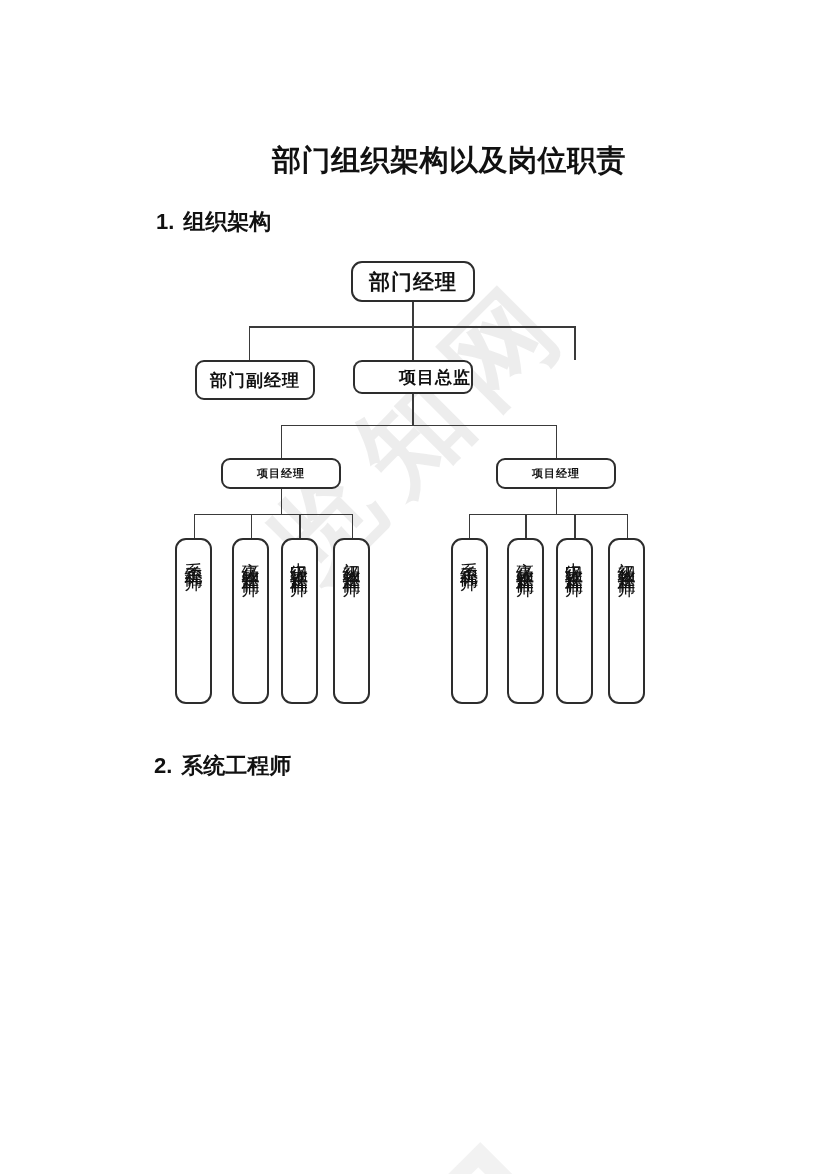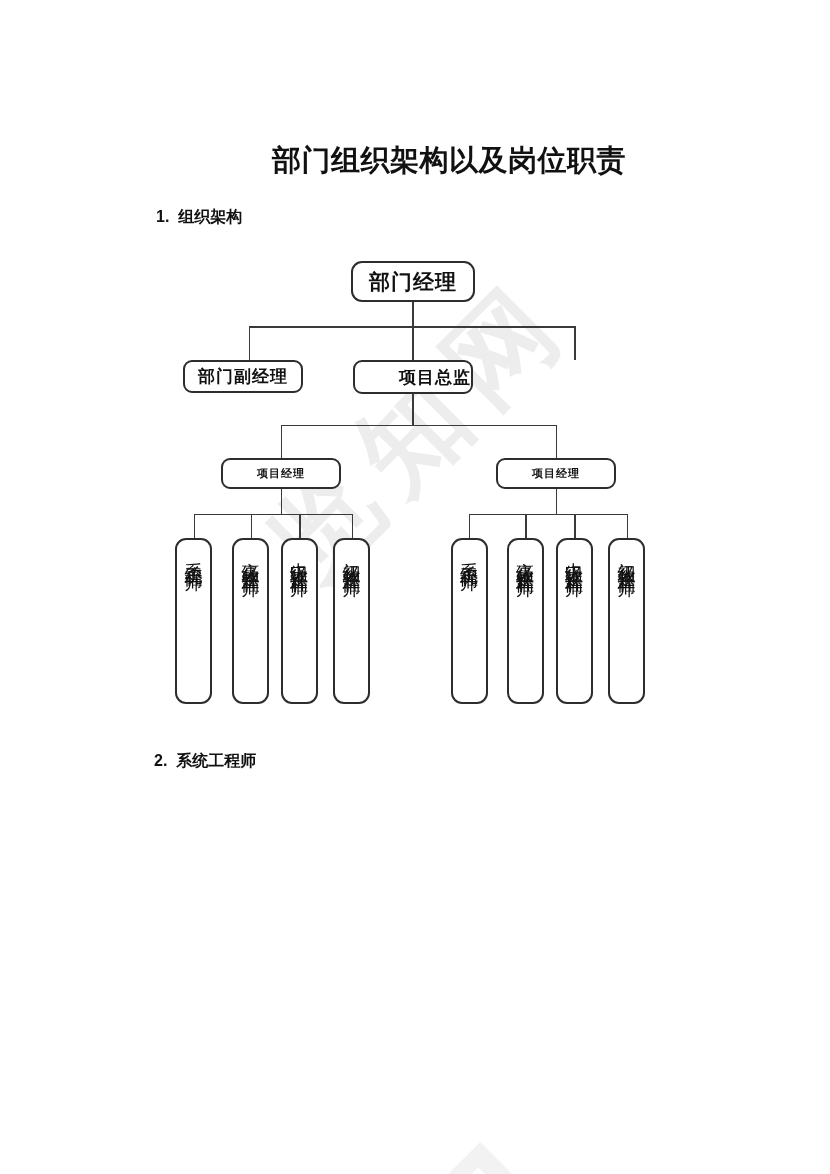--- a/index.html
+++ b/index.html
@@ -35,21 +35,21 @@
     left:264px;top:133px;
     margin:8px;
     font-size:29px;
     font-weight:700;
     letter-spacing:0.5px;
     white-space:nowrap;
   }
   .sec-heading{
     position:absolute;
     margin:0;
-    font-size:16px;
+    font-size:22px;
     font-weight:700;
     white-space:nowrap;
   }
   .sec-1{left:156px;top:207px;}
   .sec-2{left:154px;top:751px;}
   .sec-num{margin-right:9px;}
   .org-chart{position:absolute;left:0;top:0;width:830px;height:1174px;}
   .cline{position:absolute;background:#3a3a3a;}
   .node{
     position:absolute;
@@ -113,21 +113,21 @@
 
     <div class="cline" style="left:555.5px;top:489px;width:1.5px;height:25px;"></div>
     <div class="cline" style="left:468.5px;top:513.5px;width:159px;height:1.5px;"></div>
     <div class="cline" style="left:468.5px;top:514px;width:1.5px;height:25px;"></div>
     <div class="cline" style="left:525px;top:514px;width:1.5px;height:25px;"></div>
     <div class="cline" style="left:574px;top:514px;width:1.5px;height:25px;"></div>
     <div class="cline" style="left:626.5px;top:514px;width:1.5px;height:25px;"></div>
 
     <div class="node node-root" style="left:351px;top:261px;width:124px;height:41px;">部门经理</div>
 
-    <div class="node node-l2" style="left:183px;top:360px;width:120px;height:33px;">部门副经理</div>
+    <div class="node node-l2" style="left:195px;top:360px;width:120px;height:40px;">部门副经理</div>
     <div class="node node-l2" style="left:353px;top:360px;width:120px;height:34px;padding-left:44px;">项目总监</div>
 
     <div class="node node-pm" style="left:221px;top:458px;width:120px;height:31px;">项目经理</div>
     <div class="node node-pm" style="left:496px;top:458px;width:120px;height:31px;">项目经理</div>
 
     <div class="node node-eng" style="left:175px;top:538px;width:37px;height:166px;">系统工程师</div>
     <div class="node node-eng" style="left:232px;top:538px;width:37px;height:166px;">高级软件工程师</div>
     <div class="node node-eng" style="left:280.5px;top:538px;width:37px;height:166px;">中级软件工程师</div>
     <div class="node node-eng" style="left:333px;top:538px;width:37px;height:166px;">初级软件工程师</div>
 

